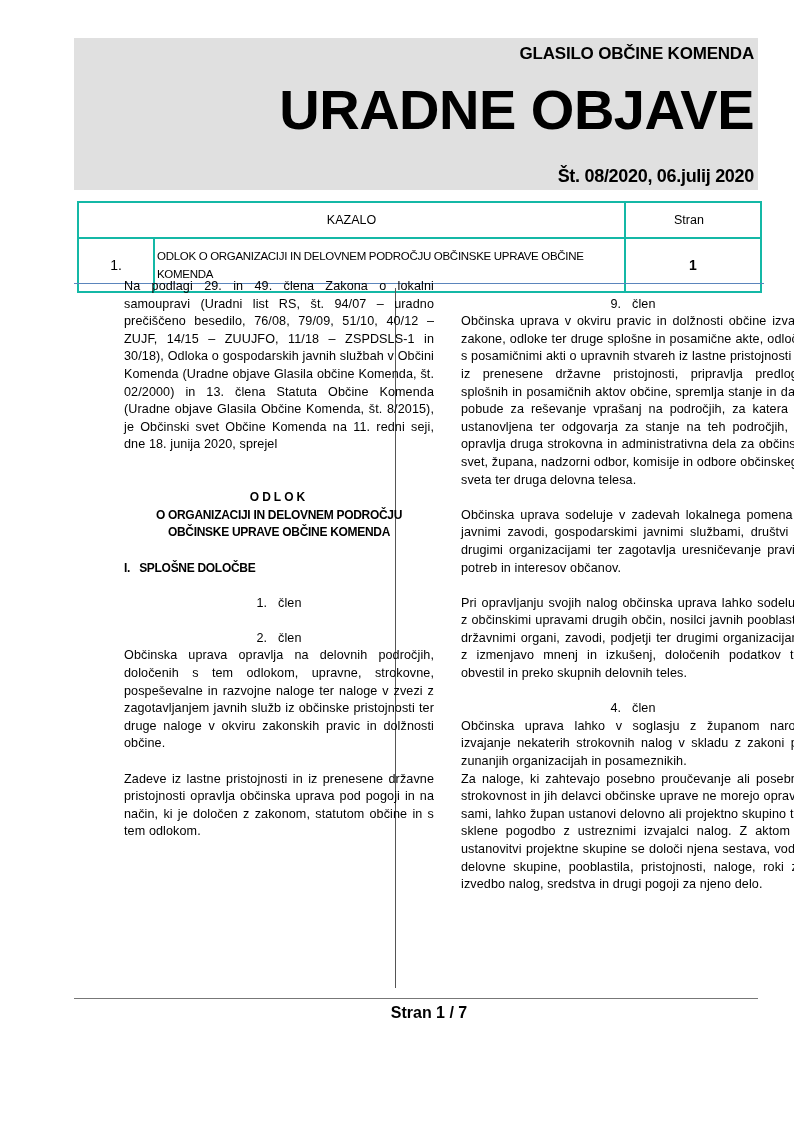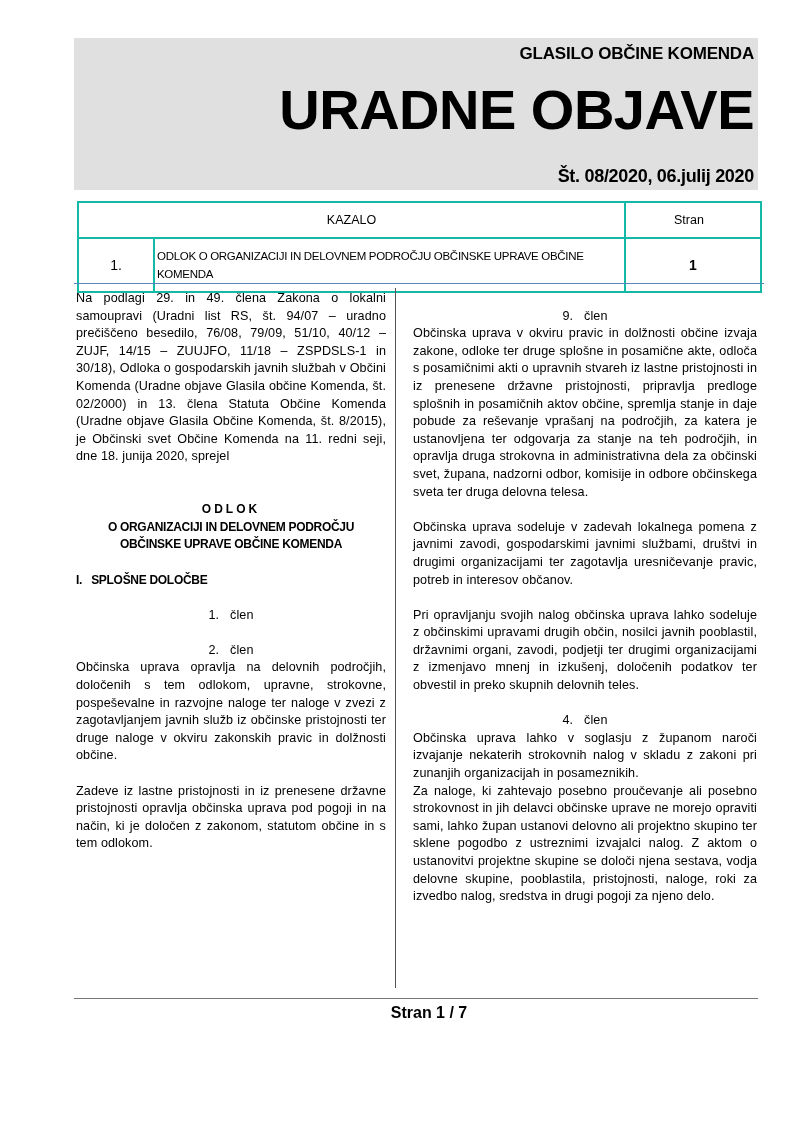--- a/index.html
+++ b/index.html
@@ -38,22 +38,22 @@
     .toc-row .pg { width: 130px; text-align: center; font-size: 14px; font-weight: bold; }
     .rule-blue {
       position: absolute; left: 74px; top: 283px; width: 690px; height: 1px;
       background: #5b85bc;
     }
     .col-divider {
       position: absolute; left: 395px; top: 288px; width: 1px; height: 700px;
       background: #555;
     }
     .col {
-      position: absolute; top: 290px; font-size: 12.6px; line-height: 17.6px;
-      text-align: justify; letter-spacing: 0.1px;
+      position: absolute; top: 278px; font-size: 12.6px; line-height: 17.6px;
+      text-align: justify; letter-spacing: 0.1px; margin-left: 48px;
     }
     .col.left { left: 76px; width: 310px; }
     .col.right { left: 413px; width: 344px; }
     .col p { margin: 0; }
     .gap { height: 17.6px; }
     .clen { text-align: center; }
     .odlok-title { text-align: center; font-weight: bold; font-size: 12px; letter-spacing: 3px; }
     .odlok-sub { text-align: center; font-weight: bold; font-size: 12px; letter-spacing: -0.3px; }
     .section { font-weight: bold; font-size: 12px; letter-spacing: -0.3px; }
     .rule-bottom {

